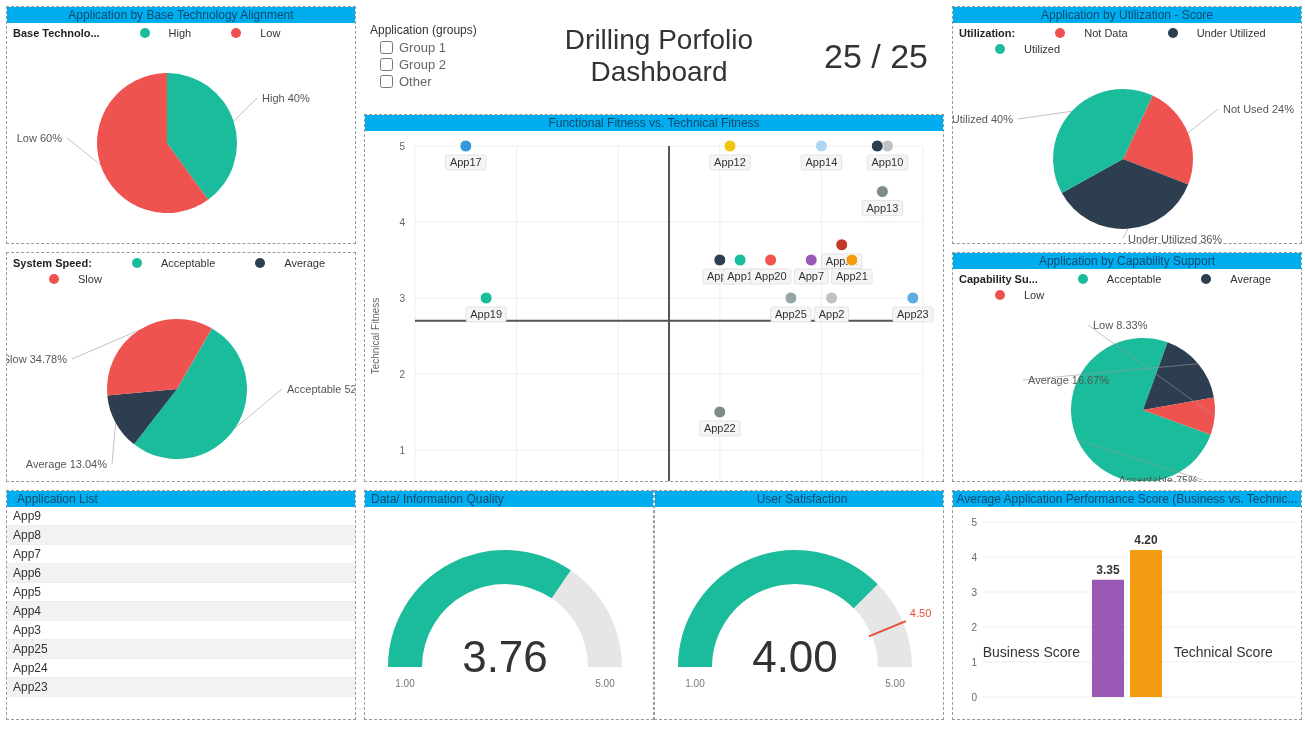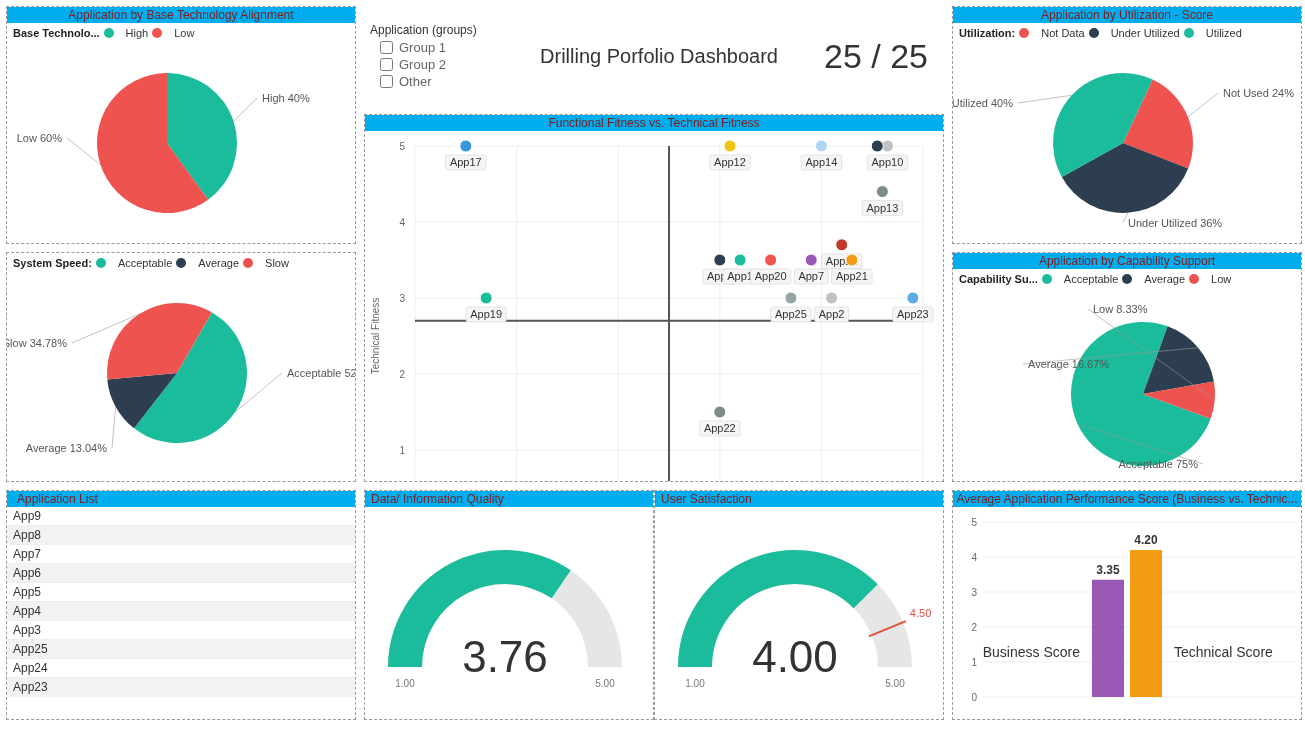--- a/index.html
+++ b/index.html
@@ -21,39 +21,39 @@
     height: 735px;
   }
   .panel {
     border: 1px dashed #999;
     position: relative;
     overflow: hidden;
     background:#fff;
   }
   .panel-header {
     background: #00aeef;
-    color: #7f1d1d;
+    color: #0c4a6e;
     font-size: 12px;
     text-align: center;
     padding: 1px 0;
     font-weight: 400;
   }
   .legend-row { display:flex; align-items:center; gap:4px; padding:4px 6px; flex-wrap:wrap;}
   .legend-label { font-weight:600; font-size:11px; color:#222;}
-  .legend-item { display:flex; align-items:center; gap:12px; font-size:11px; color:#333;}
+  .legend-item { display:flex; align-items:center; gap:19px; font-size:11px; color:#333;margin-left:36px;}
   .legend-dot { width:10px; height:10px; border-radius:50%; display:inline-block;}
   svg { display:block; }
   .app-list-body { overflow-y:scroll; height:200px; }
   .app-row { padding:2px 6px; font-size:12px; border-bottom:1px solid #eee;}
   .app-row:nth-child(even){ background:#f2f2f2;}
   .filter-box { padding:4px 6px;}
   .filter-title { font-size:12px; color:#333; margin-bottom:2px;}
   .filter-opt { display:flex; align-items:center; gap:6px; color:#666; font-size:13px; padding:1px 10px;}
   .filter-opt input { width:13px; height:13px;}
-  .title-big { font-size:20px; color:#333;}
+  .title-big { font-size:28px; color:#333;}
   .count-big { font-size:34px; color:#333;}
   .gauge-val { font-size:44px; text-anchor:middle;}
   .axis-text{ font-size:10px; fill:#666;}
   .scatter-label{ font-size:11px; fill:#333;}
   .scatter-label-box{ fill:#f5f5f5; stroke:#ccc; stroke-width:0.5;}
   .bar-label{ font-size:12px; fill:#333; text-anchor:middle;}
 </style>
 </head>
 <body>
 
@@ -295,21 +295,21 @@
       <div class="panel-header" style="text-align:left; padding-left:6px;">Data/ Information Quality</div>
       <svg id="gauge-dq" width="280" height="200">
           <path d="M40,160 A100,100 0 0 1 240,159.99999999999997" stroke="#e6e6e6" stroke-width="34" fill="none"></path>
           <path d="M40,160 A100,100 0 0 1 196.20833778521308,77.29194257254382" stroke="#1bbc9b" stroke-width="34" fill="none"></path>
           <text x="140" y="165" class="gauge-val" fill="#333" text-anchor="middle">3.76</text>
           <text x="40" y="180" font-size="10" fill="#777" text-anchor="middle">1.00</text>
           <text x="240" y="180" font-size="10" fill="#777" text-anchor="middle">5.00</text>
         </svg>
     </div>
     <div class="panel" style="flex:1;">
-      <div class="panel-header" style="text-align:left; padding-left:6px;">User Satisfaction</div>
+      <div class="panel-header" style="text-align:center; padding-left:6px;">User Satisfaction</div>
       <svg id="gauge-us" width="280" height="200">
           <path d="M40,160 A100,100 0 0 1 240,159.99999999999997" stroke="#e6e6e6" stroke-width="34" fill="none"></path>
           <path d="M40,160 A100,100 0 0 1 210.71067811865476,89.28932188134523" stroke="#1bbc9b" stroke-width="34" fill="none"></path>
           <line x1="213.9103626009029" y1="129.38532541079277" x2="250.86554390135439" y2="114.07798811618915" stroke="#e74c3c" stroke-width="2"></line>
           <text x="254.86554390135439" y="110.07798811618915" font-size="11" fill="#e74c3c">4.50</text>
           <text x="140" y="165" class="gauge-val" fill="#333" text-anchor="middle">4.00</text>
           <text x="40" y="180" font-size="10" fill="#777" text-anchor="middle">1.00</text>
           <text x="240" y="180" font-size="10" fill="#777" text-anchor="middle">5.00</text>
         </svg>
     </div>

